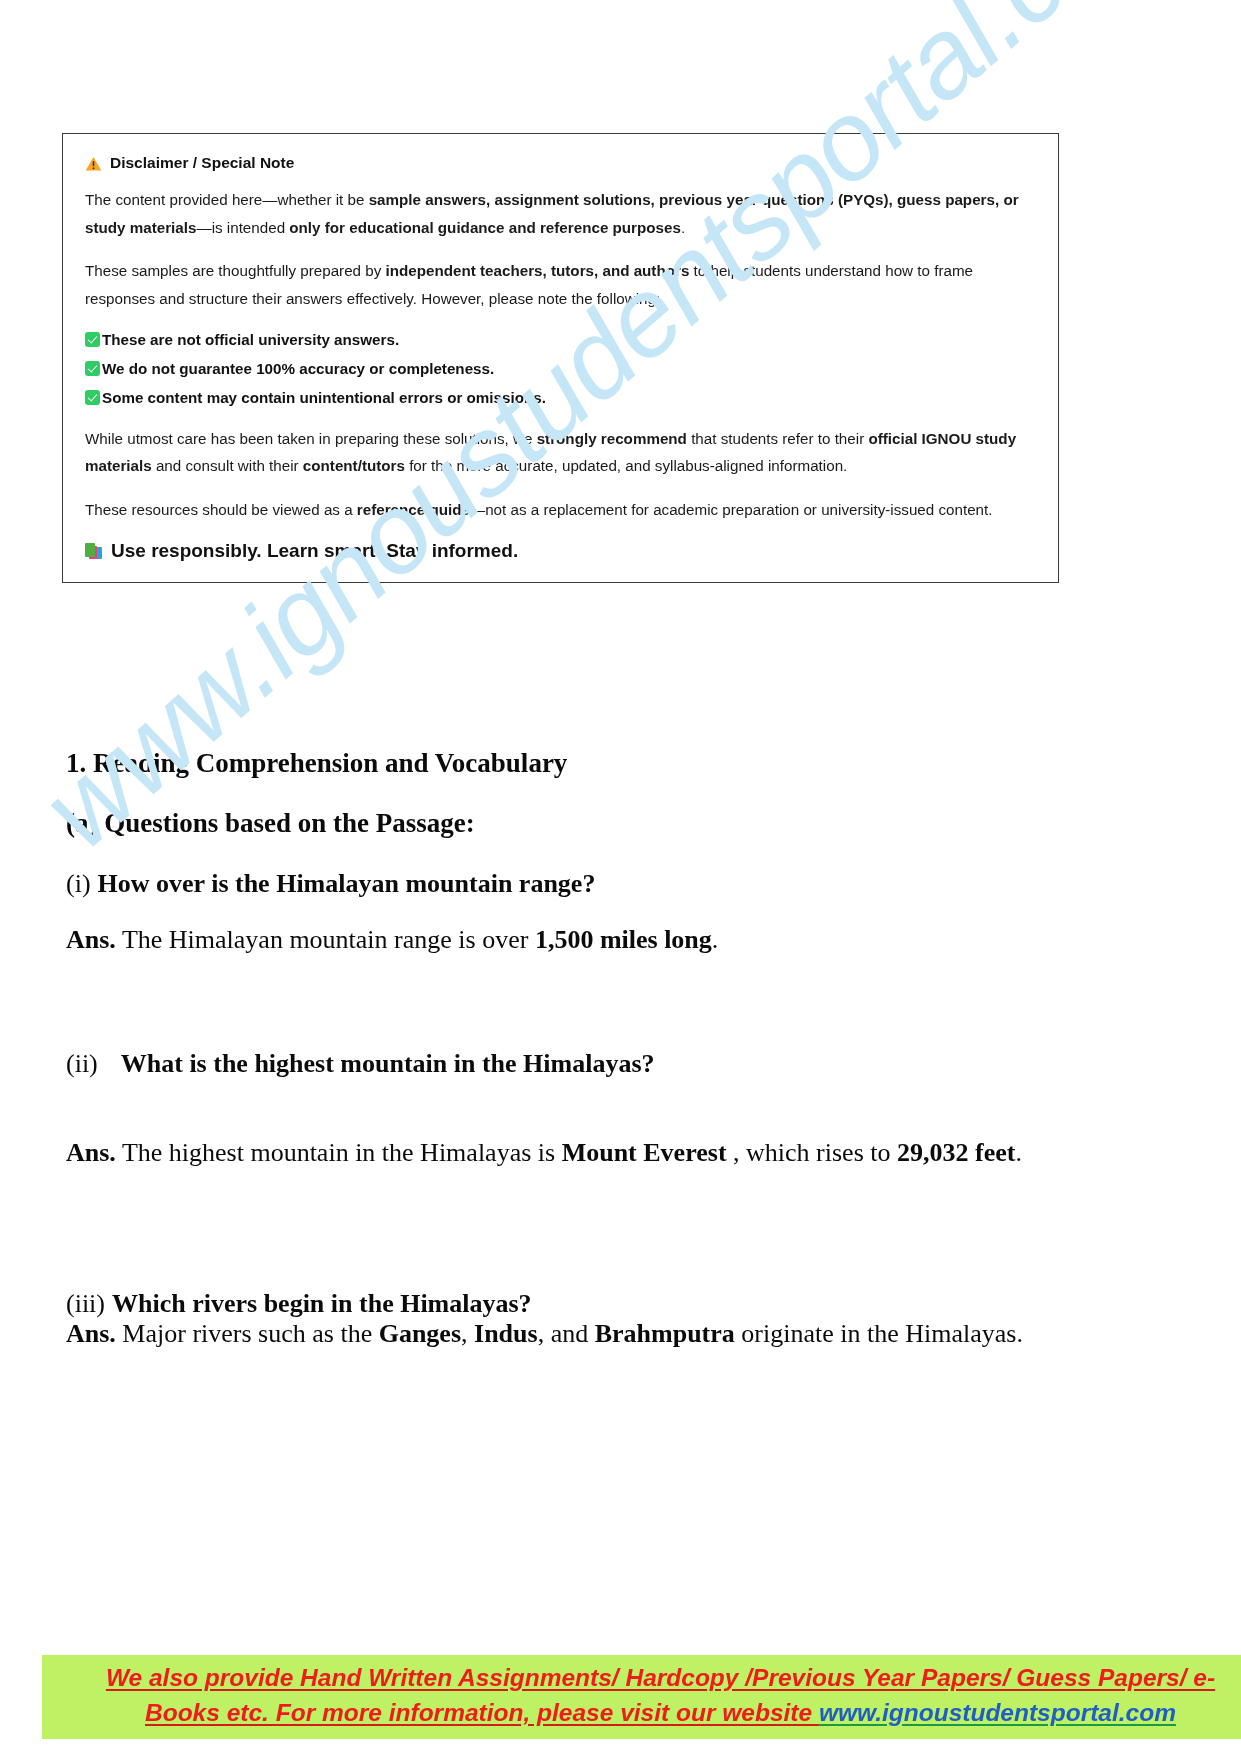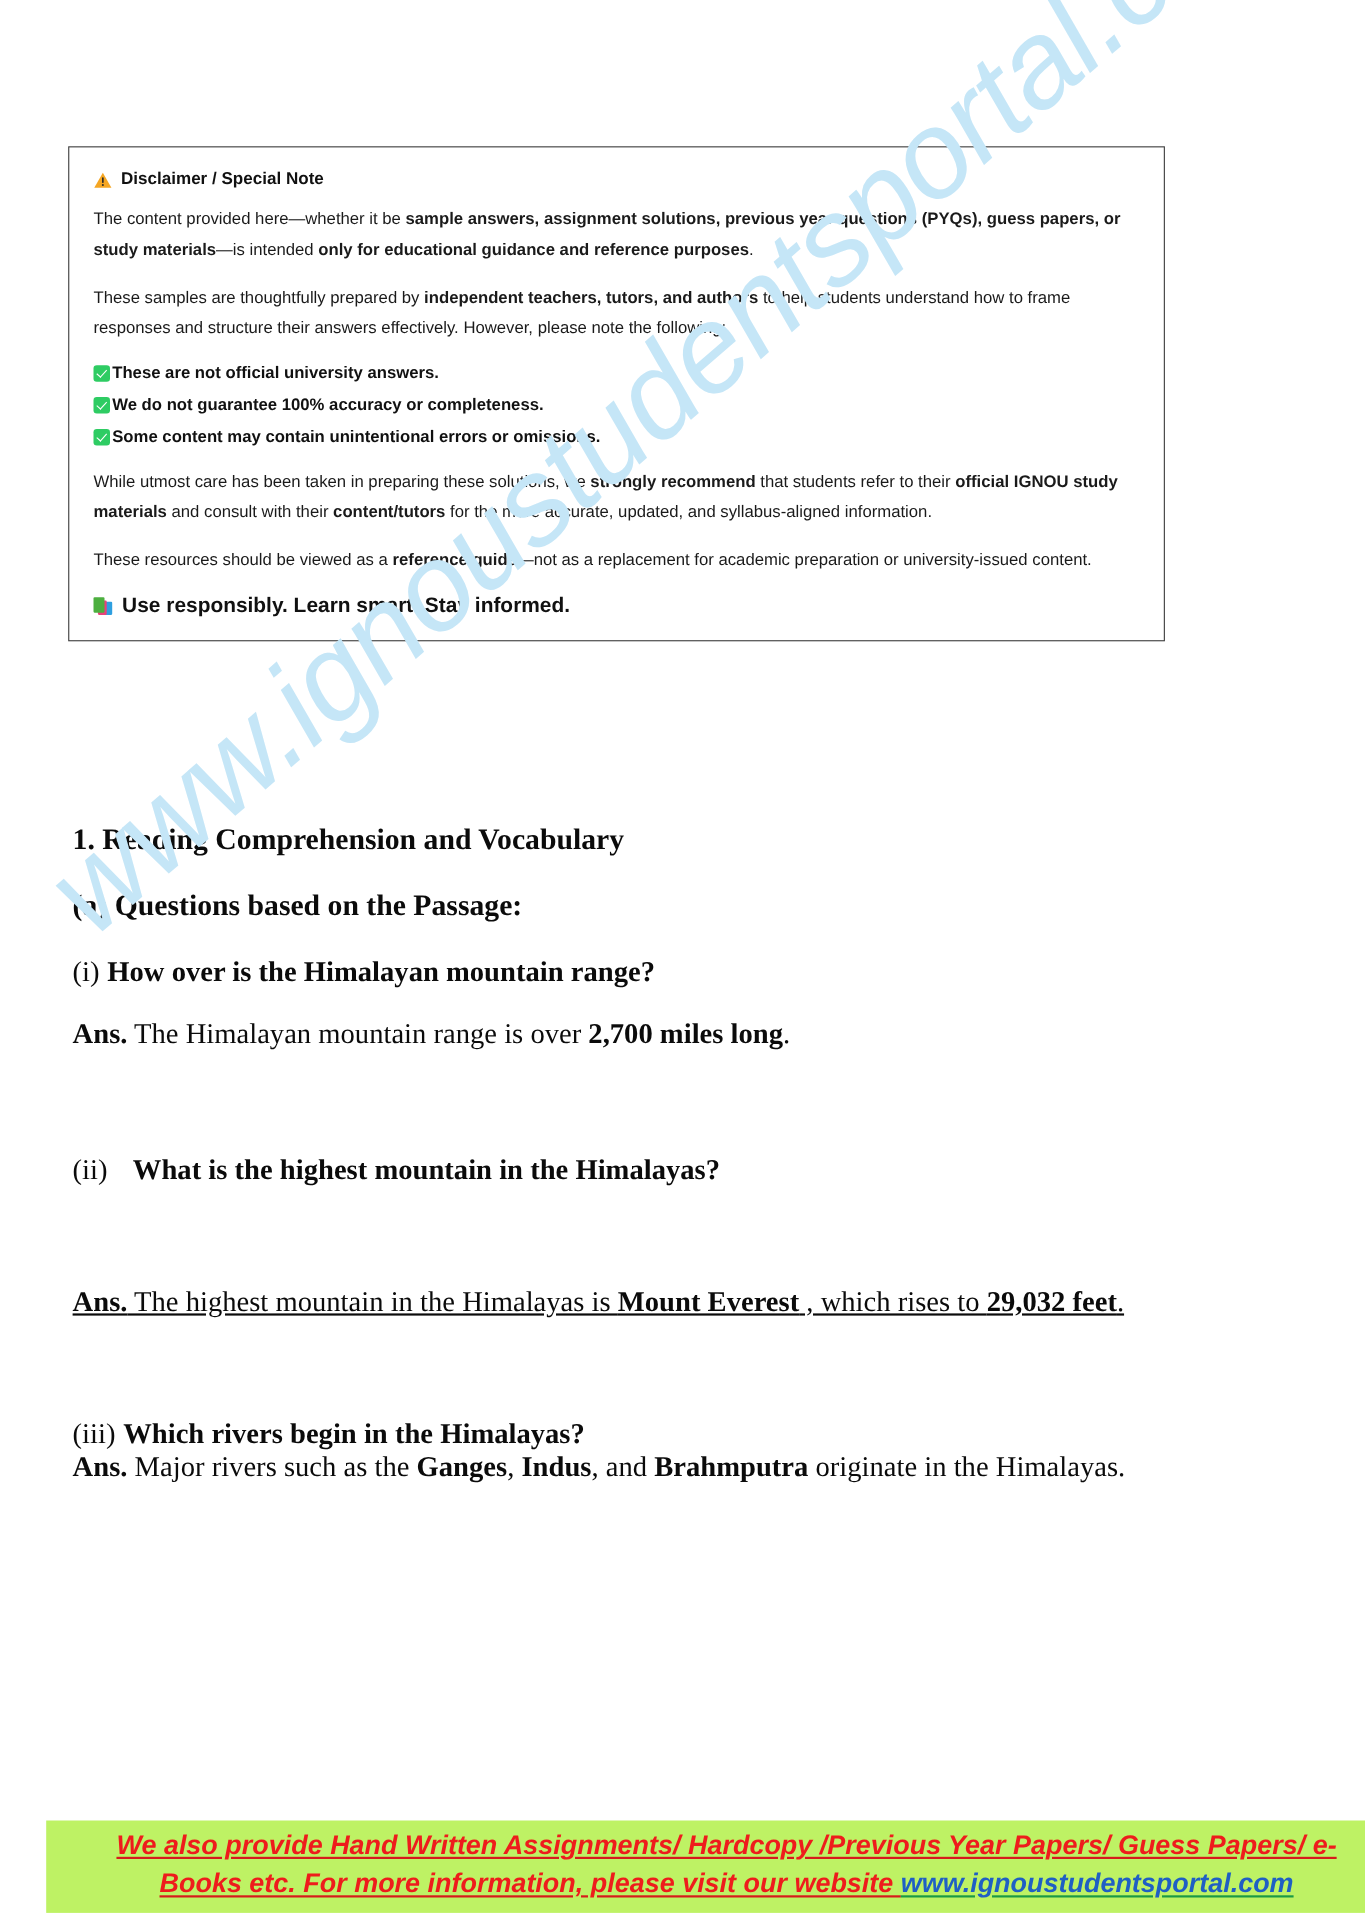--- a/index.html
+++ b/index.html
@@ -251,25 +251,25 @@
       <span>Use responsibly. Learn smart. Stay informed.</span>
     </div>
   </div>
 
   <div class="serif-h" style="top:748px;">1. Reading Comprehension and Vocabulary</div>
 
   <div class="serif-h" style="top:808px;">(a) Questions based on the Passage:</div>
 
   <div class="serif-p" style="top:866px;"><span class="q-num">(i)</span><b style="margin-left:7px;">How over is the Himalayan mountain range?</b></div>
 
-  <div class="serif-p" style="top:922px;"><b>Ans.</b><span> The Himalayan mountain range is over </span><b>2,700 miles long</b><span>.</span></div>
+  <div class="serif-p" style="top:922px;"><b>Ans.</b><span> The Himalayan mountain range is over </span><b>1,500 miles long</b><span>.</span></div>
 
   <div class="serif-p" style="top:1046px;"><span class="q-num">(ii)</span><b style="margin-left:23px;">What is the highest mountain in the Himalayas?</b></div>
 
-  <div class="serif-p" style="top:1166px;text-decoration:underline;"><b>Ans.</b><span> The highest mountain in the Himalayas is </span><b>Mount Everest</b><span> , which rises to </span><b>29,032 feet</b><span>.</span></div>
+  <div class="serif-p" style="top:1135px;"><b>Ans.</b><span> The highest mountain in the Himalayas is </span><b>Mount Everest</b><span> , which rises to </span><b>29,032 feet</b><span>.</span></div>
 
   <div class="serif-p" style="top:1286px;"><span class="q-num">(iii)</span><b style="margin-left:7px;">Which rivers begin in the Himalayas?</b></div>
 
   <div class="serif-p" style="top:1316px;"><b>Ans.</b><span> Major rivers such as the </span><b>Ganges</b><span>, </span><b>Indus</b><span>, and </span><b>Brahmputra</b><span> originate in the Himalayas.</span></div>
 
   <div id="footer-banner">
     <div class="footer-line"><span class="u-red">We also provide Hand Written Assignments/ Hardcopy /Previous Year Papers/ Guess Papers/ e-</span></div>
     <div class="footer-line"><span class="u-red">Books etc. For more information, please visit our website </span><a class="footer-url" href="#">www.ignoustudentsportal.com</a></div>
   </div>
 

